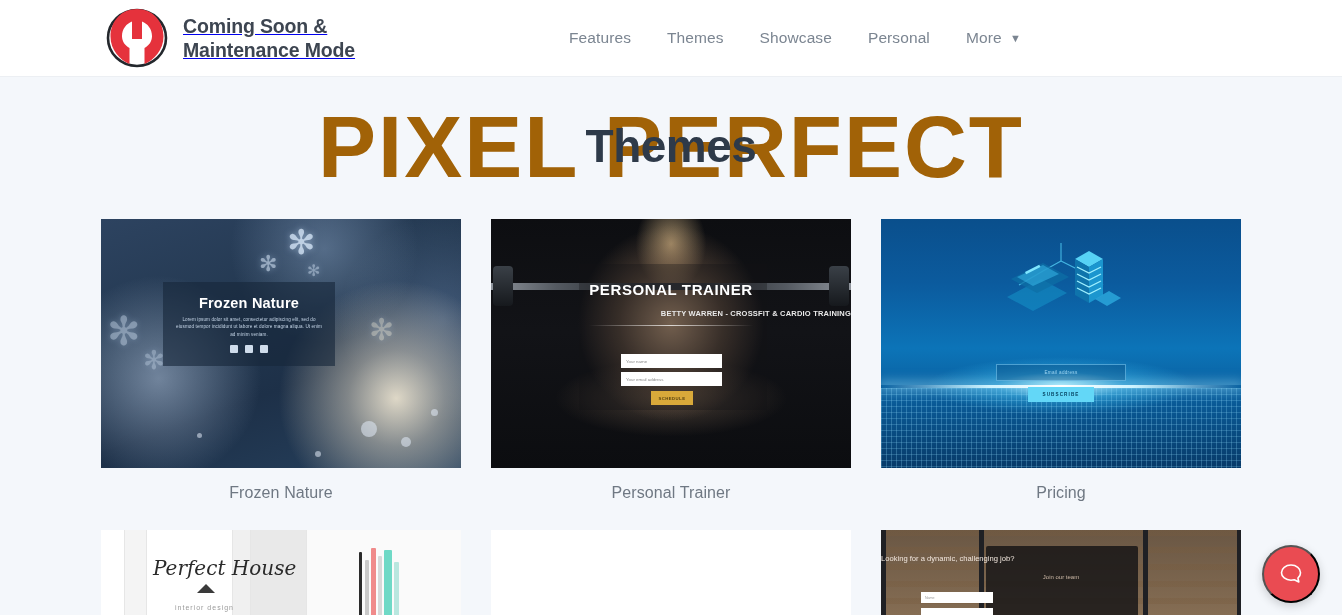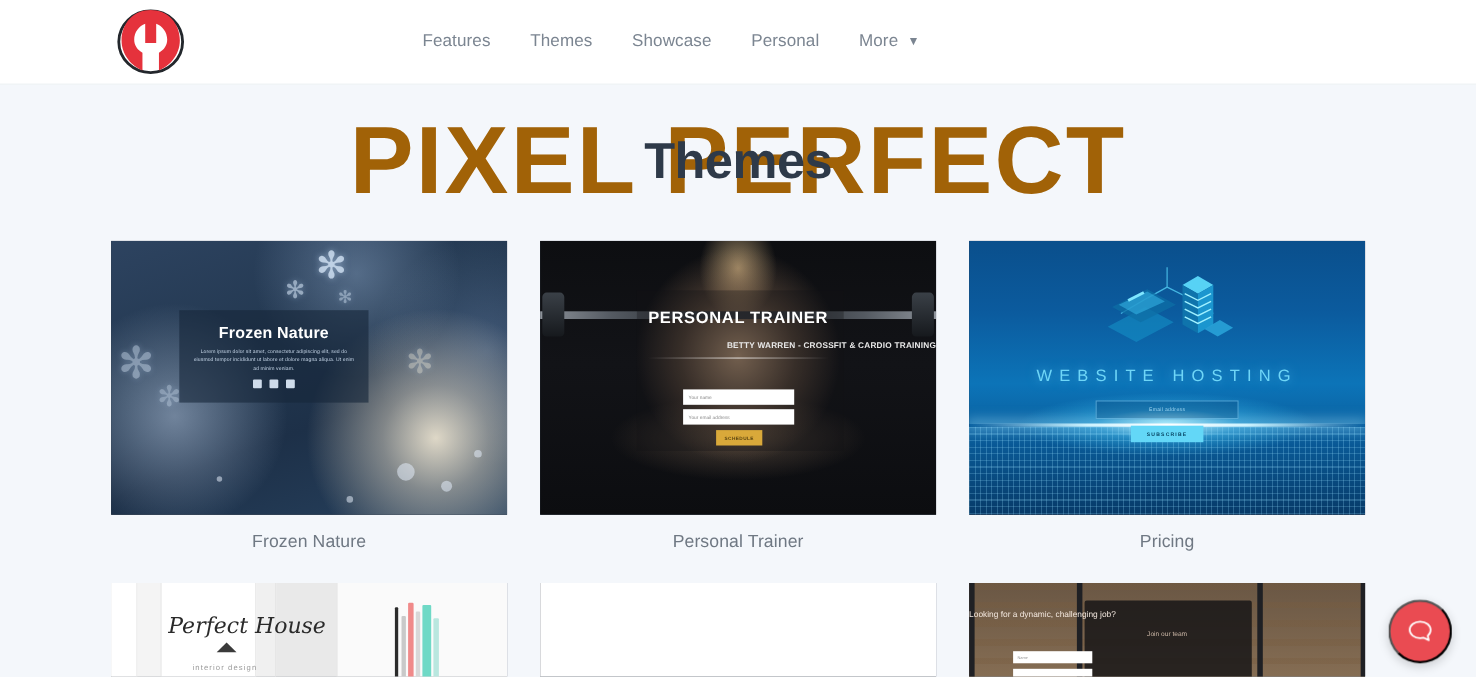--- a/index.html
+++ b/index.html
@@ -476,20 +476,22 @@
 
 <header class="site-header">
 
   <a class="brand" href="#">
     <span class="brand-mark">
       <svg viewBox="0 0 66 62" width="66" height="62" aria-hidden="true">
         <ellipse cx="33" cy="31" rx="29" ry="28" fill="none" stroke="#23272c" stroke-width="2.6"></ellipse>
         <path d="M33 2 C17.5 2 6.5 14 6.5 29.5 C6.5 43 16 53 25.5 57 L25.5 41 C21 38.5 18 34.5 18 29 C18 22 22.5 16.5 28 14.5 L28 32 L38 32 L38 14.5 C43.5 16.5 48 22 48 29 C48 34.5 45 38.5 40.5 41 L40.5 57 C50 53 59.5 43 59.5 29.5 C59.5 14 48.5 2 33 2 Z" fill="#e5323c"></path>
       </svg>
     </span>
+    <span class="brand-text">Coming Soon &amp;
+Maintenance Mode</span>
   </a>
 
   <nav class="main-nav">
     <a class="nav-link" href="#"><span>Features</span></a>
     <a class="nav-link" href="#"><span>Themes</span></a>
     <a class="nav-link" href="#"><span>Showcase</span></a>
     <a class="nav-link" href="#"><span>Personal</span></a>
     <a class="nav-link" href="#">
       <span>More</span>
       <span class="nav-caret">▼</span>
@@ -580,21 +582,20 @@
               <path d="M104 20 L90 28 L90 64 L104 56 Z" fill="#1b96cf"></path>
               <path d="M78 28 L90 34 L102 28" fill="none" stroke="#9ff0ff" stroke-width="1.3"></path>
               <path d="M78 35 L90 41 L102 35" fill="none" stroke="#9ff0ff" stroke-width="1.3"></path>
               <path d="M78 42 L90 48 L102 42" fill="none" stroke="#9ff0ff" stroke-width="1.3"></path>
               <path d="M78 49 L90 55 L102 49" fill="none" stroke="#9ff0ff" stroke-width="1.3"></path>
             </g>
 
             <path d="M96 60 L110 52 L122 59 L108 67 Z" fill="#2aa6da" opacity="0.85"></path>
           </svg>
         </div>
-        <div class="host-title">WEBSITE HOSTING</div>
         <div class="host-input">Email address</div>
         <div class="host-btn">SUBSCRIBE</div>
       </div>
     </div>
     <div class="theme-label">Pricing</div>
   </article>
 
   <article class="theme-card">
     <div class="theme-thumb">
       <div class="art-house">

